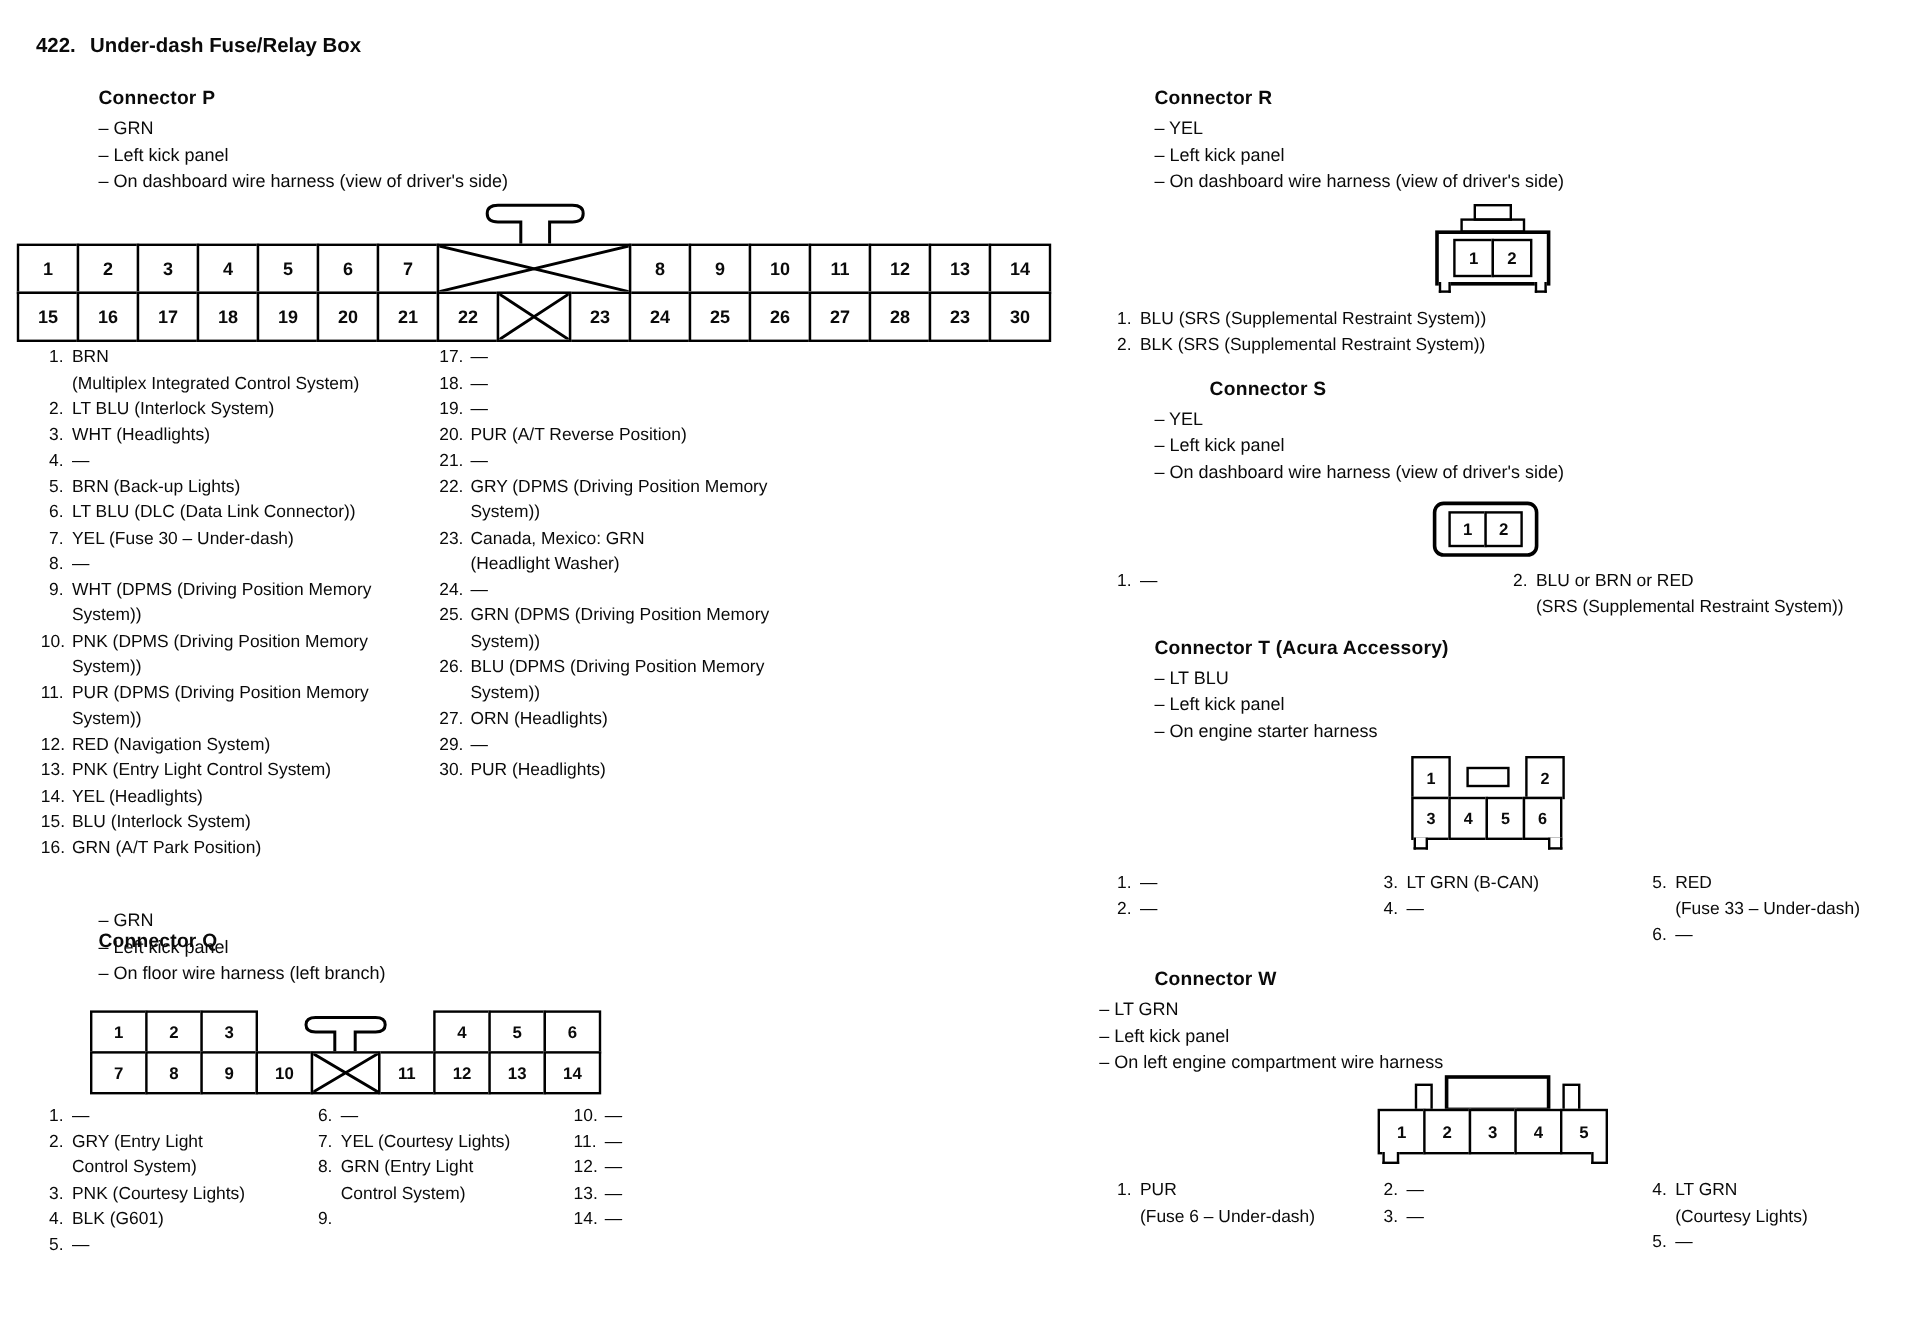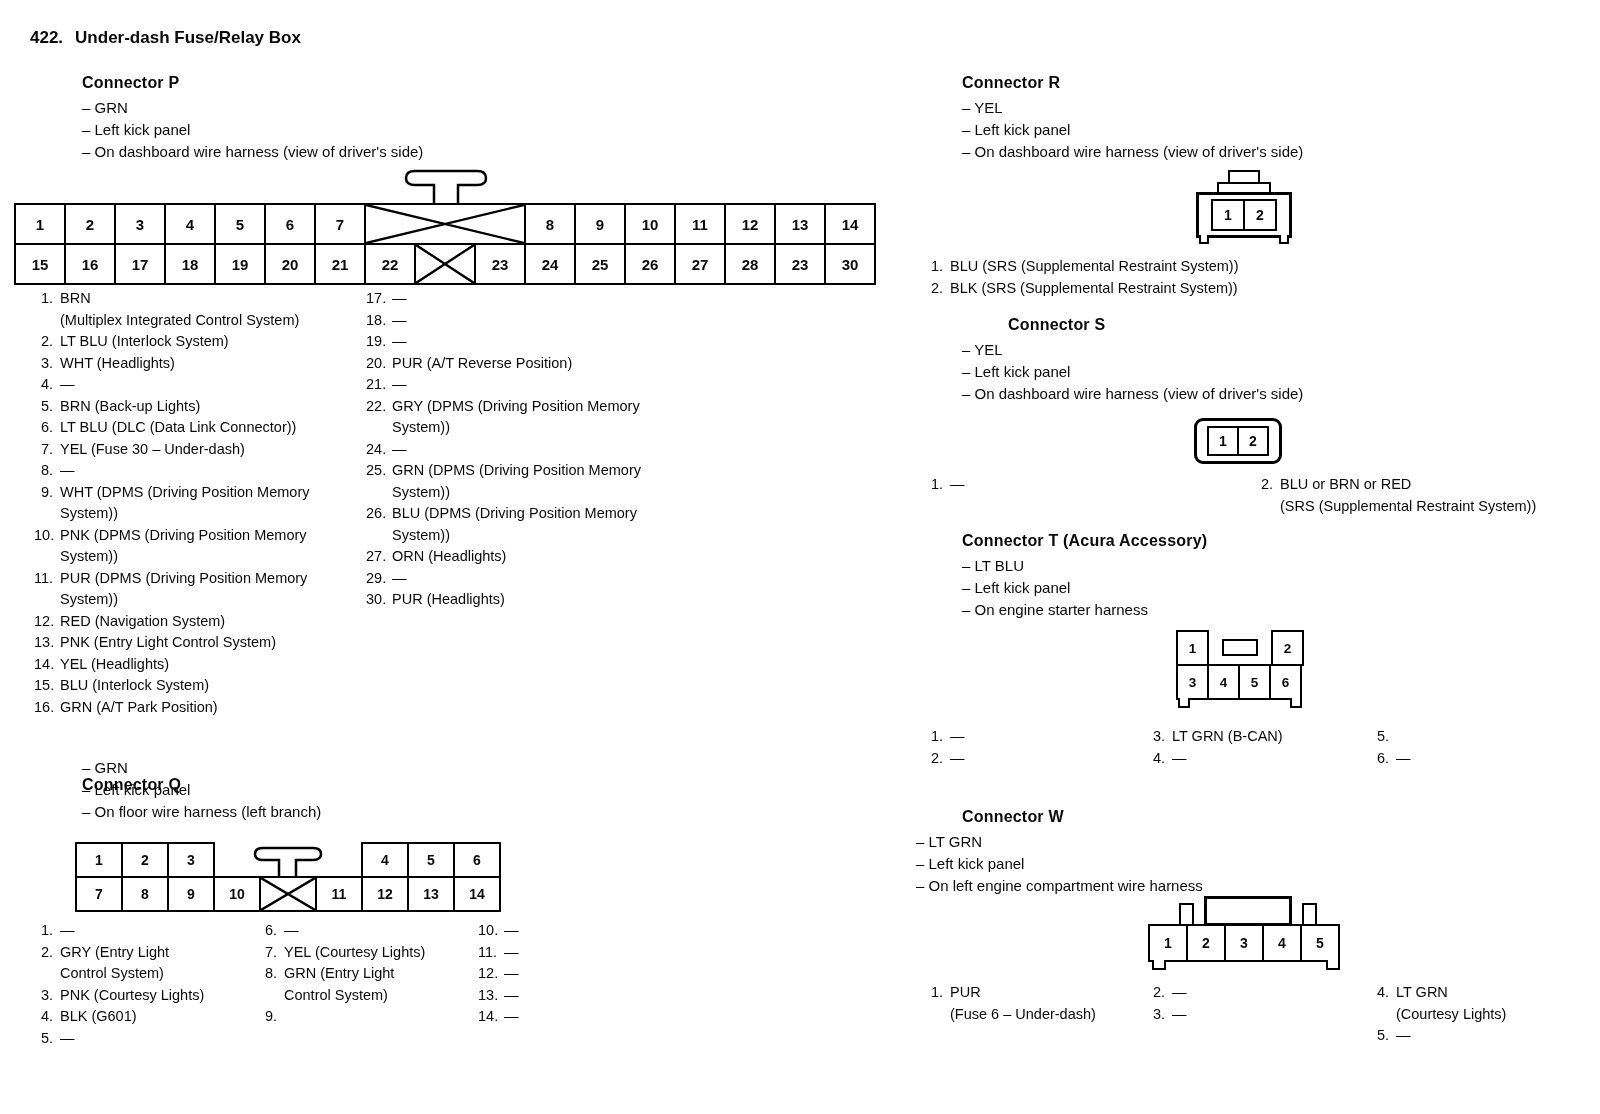--- a/index.html
+++ b/index.html
@@ -300,20 +300,25 @@
       <div class="pn">21.</div>
       <div class="pt">—</div>
     </div>
 
     <div class="pin">
       <div class="pn">22.</div>
       <div class="pt">GRY (DPMS (Driving Position Memory
 System))</div>
     </div>
 
+    <div class="pin">
+      <div class="pn">23.</div>
+      <div class="pt">Canada, Mexico: GRN
+(Headlight Washer)</div>
+    </div>
 
     <div class="pin">
       <div class="pn">24.</div>
       <div class="pt">—</div>
     </div>
 
     <div class="pin">
       <div class="pn">25.</div>
       <div class="pt">GRN (DPMS (Driving Position Memory
 System))</div>
@@ -590,20 +595,22 @@
 
     <div class="pin">
       <div class="pn">4.</div>
       <div class="pt">—</div>
     </div>
   </div>
 <div class="abs pins t-c3">
 
     <div class="pin">
       <div class="pn">5.</div>
+      <div class="pt">RED
+(Fuse 33 – Under-dash)</div>
     </div>
 
     <div class="pin">
       <div class="pn">6.</div>
       <div class="pt">—</div>
     </div>
   </div>
 
 <div class="abs head w-head">Connector W</div>
 <div class="abs bullets w-bullets">

